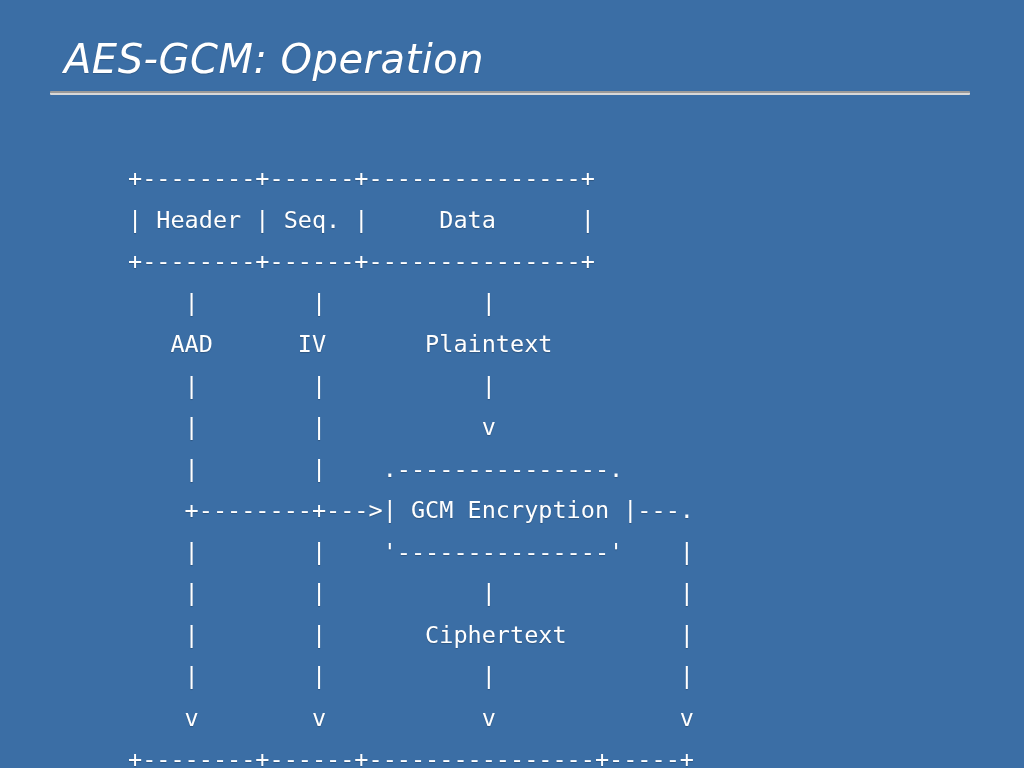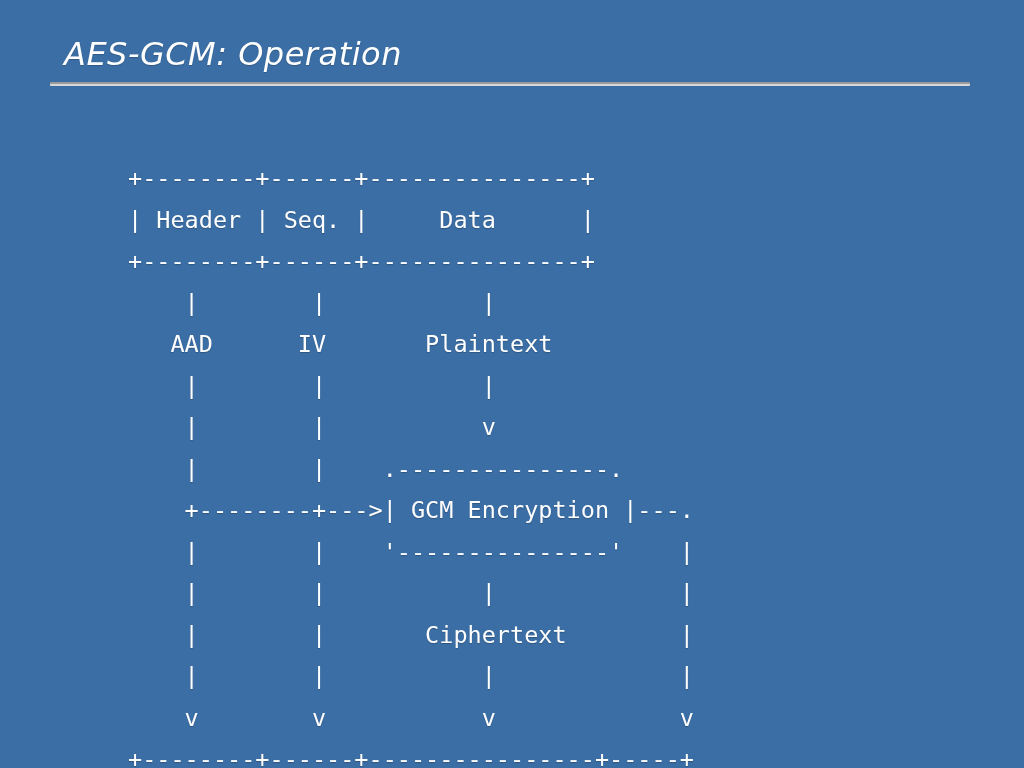--- a/index.html
+++ b/index.html
@@ -25,21 +25,21 @@
 
   
   .title-block {
     position: absolute;
     left: 50px;
     top: 36px;
     width: 920px;
   }
   .slide-title {
     font-family: "DejaVu Sans", sans-serif;
-    font-size: 32px;
+    font-size: 40px;
     font-weight: 400;
     font-style: italic;
     letter-spacing: 0.5px;
     color: #ffffff;
     line-height: 1.18;
     margin: 0 0 8px 0;
     padding: 0 0 0 14px;
     white-space: nowrap;
     text-shadow: 0 1px 1px rgba(0,0,0,0.18);
   }

